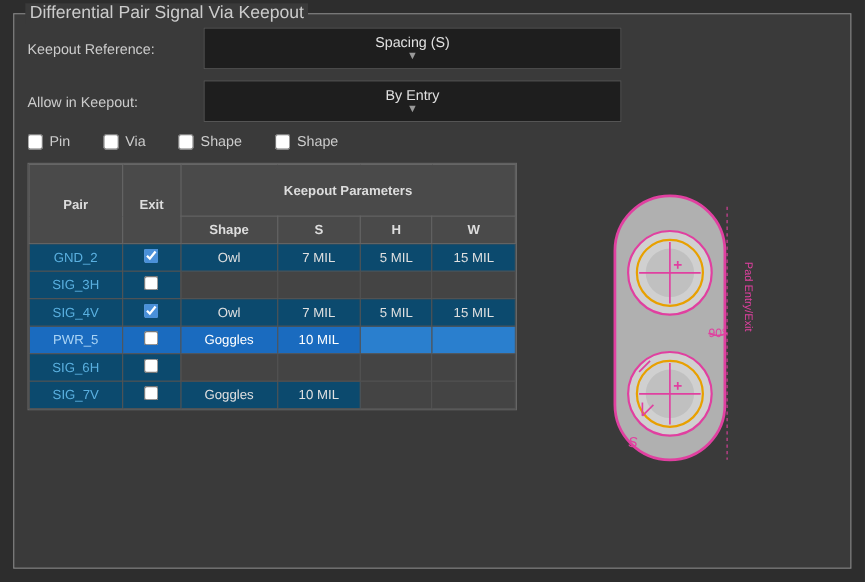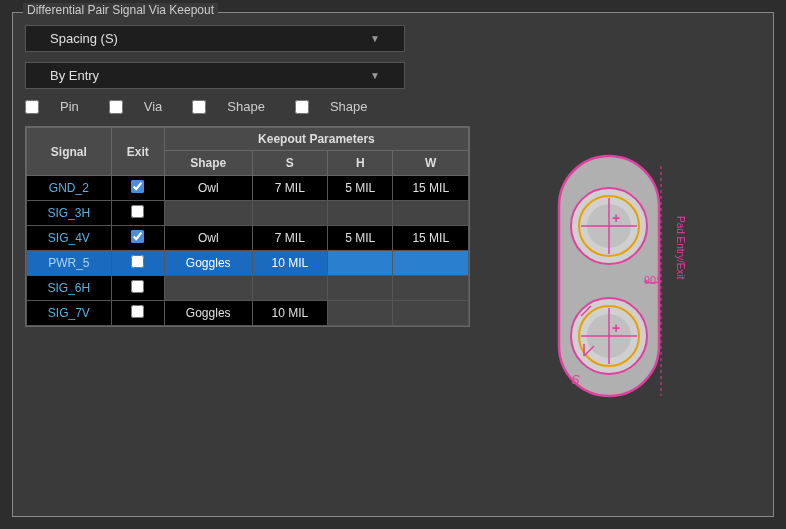--- a/index.html
+++ b/index.html
@@ -26,21 +26,21 @@
       height: 100%;
       position: relative;
     }
 
     .panel-title {
       position: absolute;
       top: -10px;
       left: 10px;
       background: #3a3a3a;
       padding: 0 4px;
-      font-size: 12px;
+      font-size: 16px;
       color: #ccc;
     }
 
     .form-row {
       display: flex;
       align-items: center;
       margin-bottom: 10px;
     }
 
     .form-label {
@@ -52,45 +52,46 @@
     .dropdown-wrapper {
       flex: 1;
       max-width: 380px;
     }
 
     .dropdown-btn {
       width: 100%;
       background: #1e1e1e;
       border: 1px solid #555;
       color: #e0e0e0;
-      padding: 5px 24px;
+      padding: 5px 8px;
       font-size: 13px;
       cursor: pointer;
       display: flex;
       align-items: center;
       justify-content: space-between;
       text-align: center;
+      flex-direction: column;
     }
 
     .dropdown-btn .arrow {
       color: #999;
       font-size: 10px;
     }
 
     .checkboxes-row {
       display: flex;
       align-items: center;
       gap: 30px;
       margin-bottom: 12px;
     }
 
     .checkbox-item {
       display: flex;
       align-items: center;
-      gap: 21px;
+      gap: 6px;
       cursor: pointer;
     }
 
     .checkbox-item input[type="checkbox"] {
       width: 14px;
       height: 14px;
       cursor: pointer;
       accent-color: #4a90d9;
     }
 
@@ -114,21 +115,21 @@
     .keepout-table {
       width: 100%;
       border-collapse: collapse;
       font-size: 12px;
     }
 
     .keepout-table thead tr:first-child th {
       background: #4a4a4a;
       color: #ddd;
       text-align: center;
-      padding: 4px 6px;
+      padding: 16px 6px;
       border: 1px solid #666;
     }
 
     .keepout-table thead tr:second-child th,
     .keepout-table thead tr th.sub-header {
       background: #404040;
       color: #ddd;
       text-align: center;
       padding: 4px 6px;
       border: 1px solid #666;
@@ -139,21 +140,21 @@
       color: #ddd;
       text-align: center;
       padding: 5px 6px;
       border: 1px solid #666;
     }
 
     .keepout-table td {
       padding: 4px 6px;
       border: 1px solid #555;
       text-align: center;
-      background: #000000;
+      background: #0c4a6e;
     }
 
     .keepout-table tr.selected td {
       background: #1a6bbf;
       color: #fff;
     }
 
     .keepout-table tr.selected td.layer-cell {
       color: #7ec8e3;
     }
@@ -214,29 +215,31 @@
     }
   </style>
 </head>
 <body>
 
 <div class="main-container">
   <div class="panel">
     <span class="panel-title">Differential Pair Signal Via Keepout</span>
 
     <div class="form-row">
+      <span class="form-label">Keepout Reference:</span>
       <div class="dropdown-wrapper">
         <button class="dropdown-btn">
           <span>Spacing (S)</span>
           <span class="arrow">▼</span>
         </button>
       </div>
     </div>
 
     <div class="form-row">
+      <span class="form-label">Allow in Keepout:</span>
       <div class="dropdown-wrapper">
         <button class="dropdown-btn">
           <span>By Entry</span>
           <span class="arrow">▼</span>
         </button>
       </div>
     </div>
 
     <div class="checkboxes-row">
       <label class="checkbox-item">
@@ -258,21 +261,21 @@
     </div>
 
     <div class="content-area">
 
       <div class="table-section">
         <div class="table-wrapper">
           <div class="table-scroll">
             <table class="keepout-table">
               <thead>
                 <tr class="row1">
-                  <th rowspan="2">Signal</th>
+                  <th rowspan="2">Pair</th>
                   <th rowspan="2">Exit</th>
                   <th colspan="4" class="span-header">Keepout Parameters</th>
                 </tr>
                 <tr class="row2">
                   <th class="sub-header">Shape</th>
                   <th class="sub-header">S</th>
                   <th class="sub-header">H</th>
                   <th class="sub-header">W</th>
                 </tr>
               </thead>

